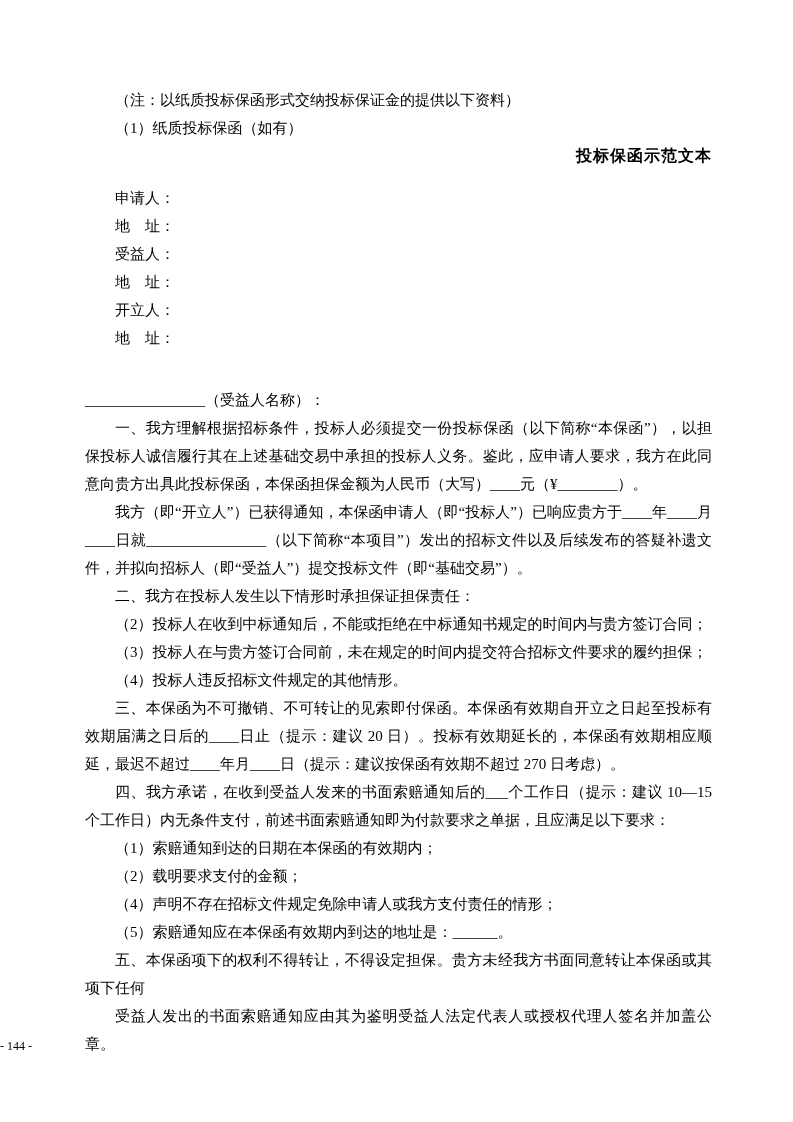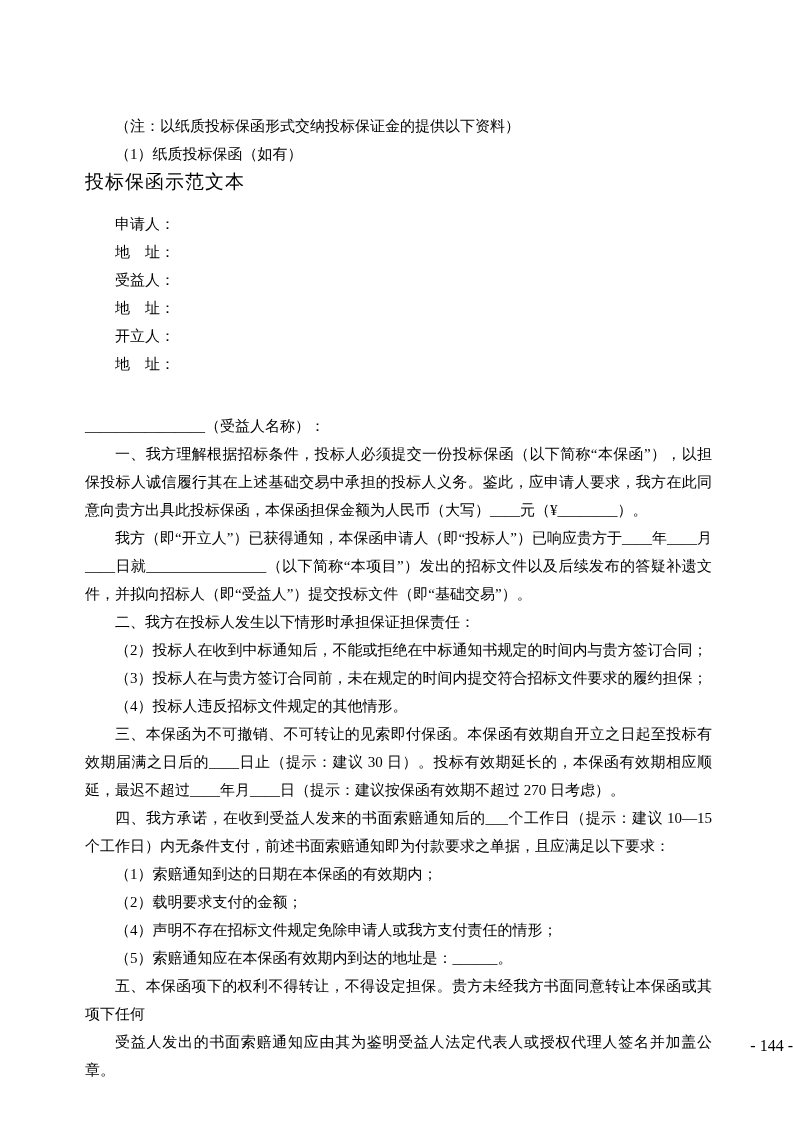--- a/index.html
+++ b/index.html
@@ -11,34 +11,34 @@
     position: relative;
     width: 793px;
     height: 1122px;
     margin: 0 auto;
     background: #ffffff;
     color: #000000;
     font-family: "Liberation Serif", "DejaVu Serif", serif;
     font-size: 15px;
     line-height: 28px;
     box-sizing: border-box;
-    padding: 112px 81px 0 85px;
+    padding: 86px 81px 0 85px;
     overflow: hidden;
   }
   .doc-line {
     text-align: justify;
   }
   .indent2 {
     text-indent: 2em;
   }
   .doc-title {
-    text-align: left;
-    font-size: 19px;
+    text-align: right;
+    font-size: 16px;
     margin: 0 0 14px 0;
-    font-weight: normal;
+    font-weight: bold;
     letter-spacing: 1px;
   }
   .fields .field-line {
     text-indent: 2em;
   }
   .salutation {
     margin-top: 34px;
   }
   .para {
     margin: 0;
@@ -47,22 +47,22 @@
   }
   .list-item {
     text-indent: 2em;
     text-align: justify;
   }
   .page-footer {
     position: absolute;
     top: 1036px;
     left: 0;
     width: 100%;
-    text-align: right;
-    font-size: 16px;
+    text-align: left;
+    font-size: 12px;
     line-height: 20px;
   }
 </style>
 </head>
 <body>
 
 <div class="page">
 
   <div class="doc-line indent2">（注：以纸质投标保函形式交纳投标保证金的提供以下资料）</div>
 
@@ -86,21 +86,21 @@
   <p class="para">我方（即“开立人”）已获得通知，本保函申请人（即“投标人”）已响应贵方于____年____月____日就________________（以下简称“本项目”）发出的招标文件以及后续发布的答疑补遗文件，并拟向招标人（即“受益人”）提交投标文件（即“基础交易”）。</p>
 
   <p class="para">二、我方在投标人发生以下情形时承担保证担保责任：</p>
 
   <div>
     <div class="list-item">（2）投标人在收到中标通知后，不能或拒绝在中标通知书规定的时间内与贵方签订合同；</div>
     <div class="list-item">（3）投标人在与贵方签订合同前，未在规定的时间内提交符合招标文件要求的履约担保；</div>
     <div class="list-item">（4）投标人违反招标文件规定的其他情形。</div>
   </div>
 
-  <p class="para">三、本保函为不可撤销、不可转让的见索即付保函。本保函有效期自开立之日起至投标有效期届满之日后的____日止（提示：建议 30 日）。投标有效期延长的，本保函有效期相应顺延，最迟不超过____年月____日（提示：建议按保函有效期不超过 270 日考虑）。</p>
+  <p class="para">三、本保函为不可撤销、不可转让的见索即付保函。本保函有效期自开立之日起至投标有效期届满之日后的____日止（提示：建议 20 日）。投标有效期延长的，本保函有效期相应顺延，最迟不超过____年月____日（提示：建议按保函有效期不超过 270 日考虑）。</p>
 
   <p class="para">四、我方承诺，在收到受益人发来的书面索赔通知后的___个工作日（提示：建议 10—15 个工作日）内无条件支付，前述书面索赔通知即为付款要求之单据，且应满足以下要求：</p>
 
   <div>
     <div class="list-item">（1）索赔通知到达的日期在本保函的有效期内；</div>
     <div class="list-item">（2）载明要求支付的金额；</div>
     <div class="list-item">（4）声明不存在招标文件规定免除申请人或我方支付责任的情形；</div>
     <div class="list-item">（5）索赔通知应在本保函有效期内到达的地址是：______。</div>
   </div>
 

